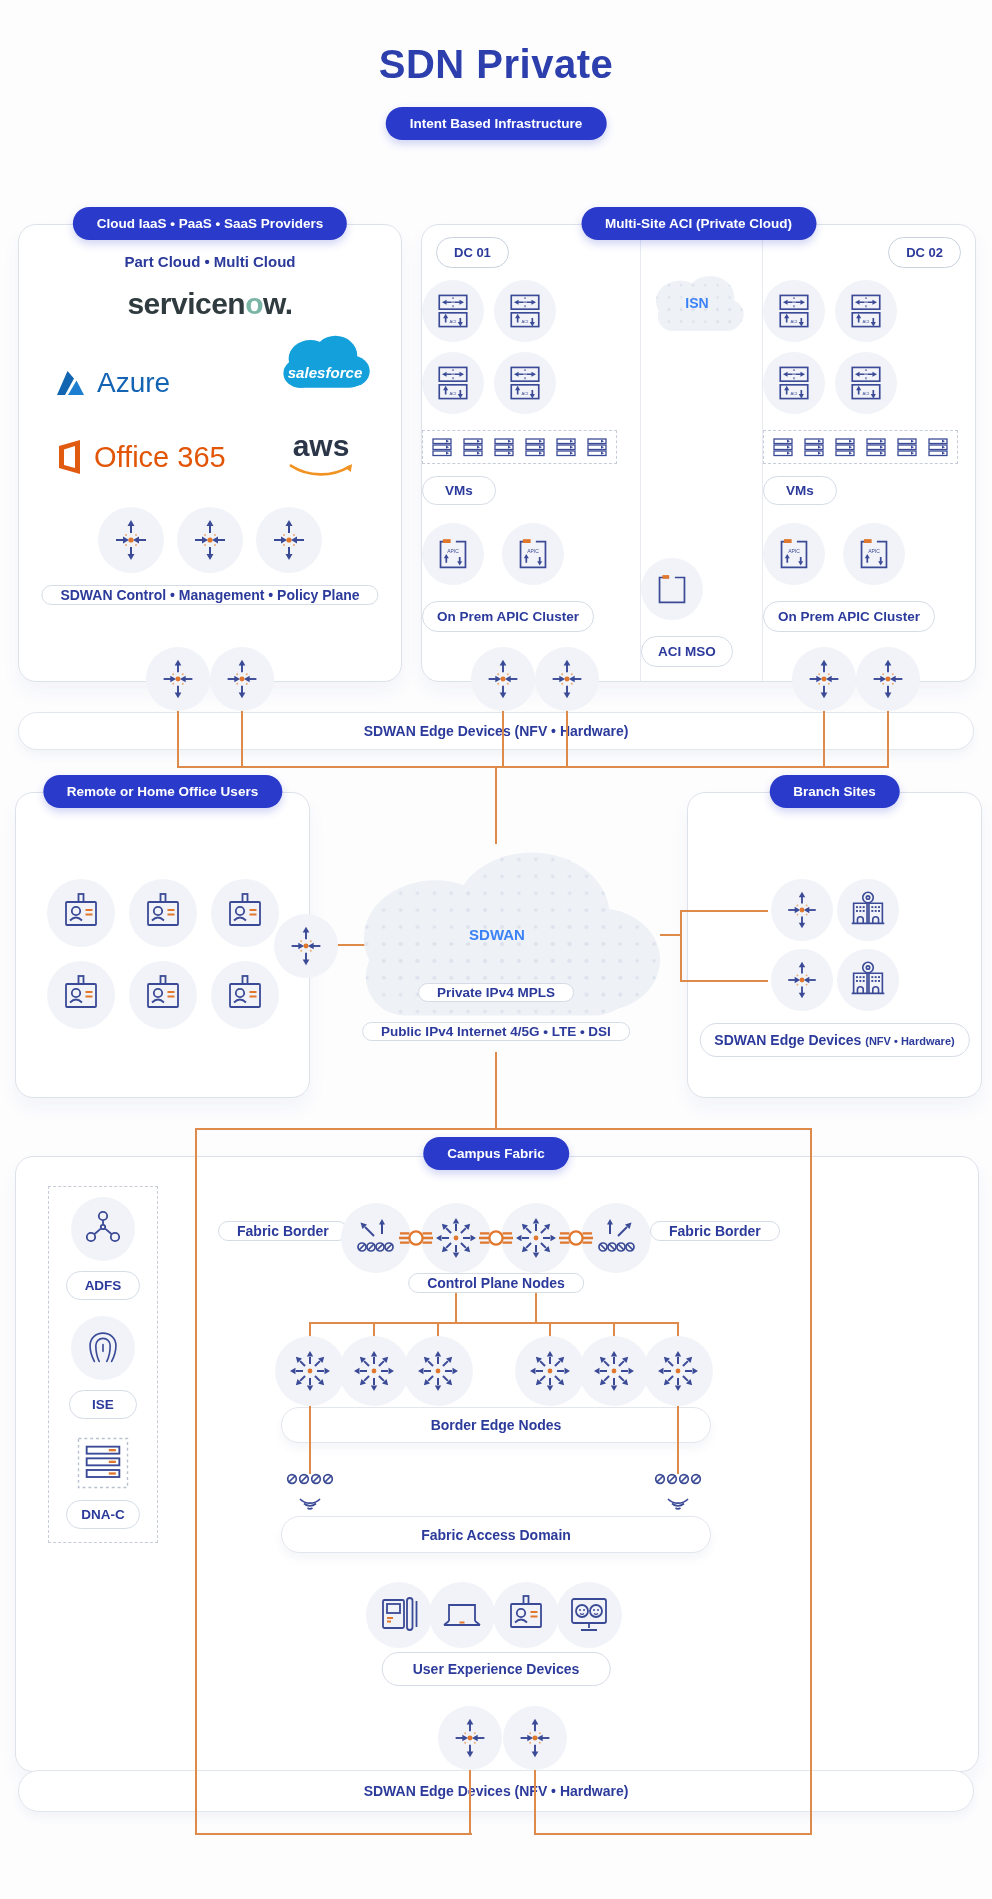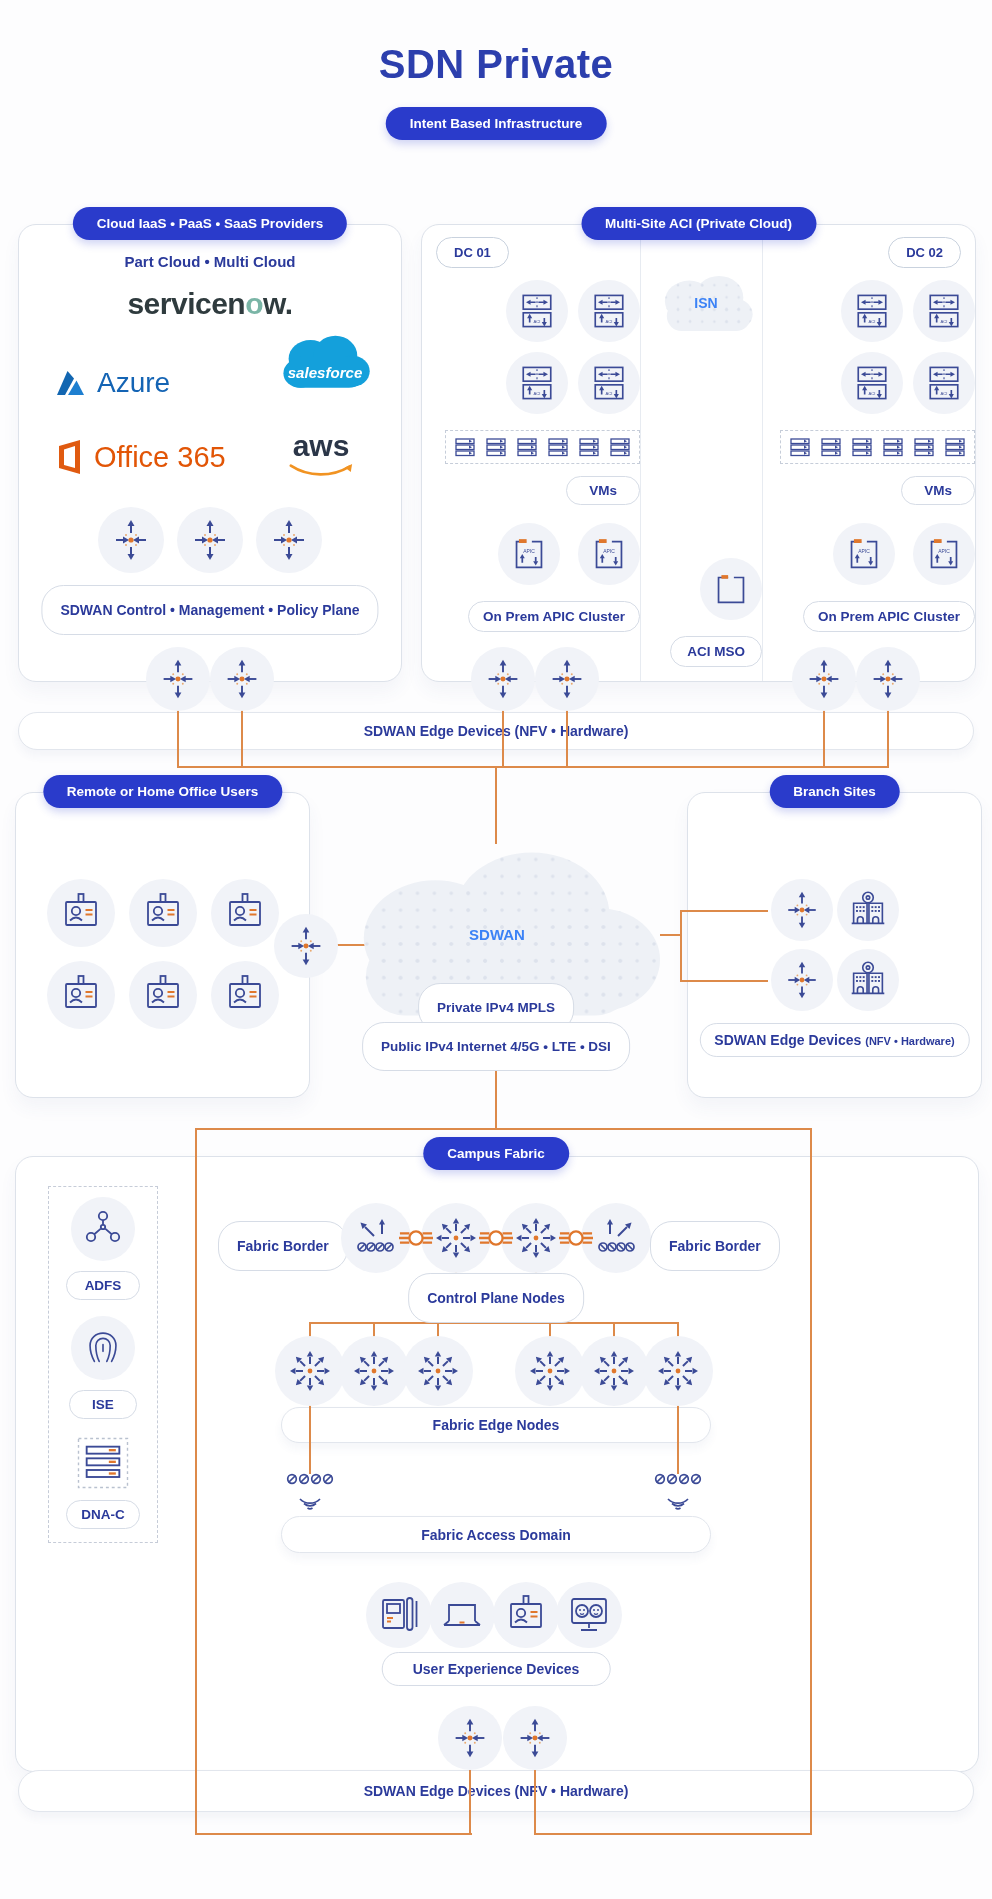--- a/index.html
+++ b/index.html
@@ -1,30 +1,30 @@
 <!DOCTYPE html>
 <html><head>
 <meta charset="utf-8">
 <style>
   html,body{margin:0;padding:0;background:#fff;font-family:"Liberation Sans",sans-serif;}
   #art{position:relative;width:992px;height:1899px;background:#fdfdfe;overflow:hidden;}
   .title{position:absolute;left:0;right:0;top:42px;text-align:center;font-size:40px;font-weight:bold;color:#2c3fad;letter-spacing:.5px;}
   .pill-blue{position:absolute;background:#2a3bcb;color:#fff;font-size:13.5px;font-weight:bold;padding:9px 24px;border-radius:22px;white-space:nowrap;z-index:6;box-shadow:0 4px 8px rgba(42,59,203,.22);}
   .hdr-pill{left:50%;transform:translateX(-50%);top:-18px;text-align:center;}
   .ctr{left:50%;transform:translateX(-50%);}
-  .pill-outline{background:#fff;border:1.6px solid #d6dce6;color:#2b3a9b;font-size:14px;font-weight:bold;padding:16px 18px;border-radius:22px;white-space:nowrap;text-align:center;}
+  .pill-outline{background:#fff;border:1.6px solid #d6dce6;color:#2b3a9b;font-size:14px;font-weight:bold;padding:1px 18px;border-radius:22px;white-space:nowrap;text-align:center;}
   .abs{position:absolute;}
   .box{position:absolute;background:#fff;border:1.6px solid #dde2ea;border-radius:18px;box-shadow:0 10px 18px rgba(60,80,130,.05);}
   .bar{position:absolute;background:#fff;border:1.6px solid #e2e6ed;border-radius:26px;display:flex;align-items:center;justify-content:center;color:#2b3a9b;font-weight:bold;font-size:14px;z-index:1;box-shadow:0 6px 10px rgba(60,80,130,.05);}
   .circ{background:#f1f3f8;border-radius:50%;display:flex;align-items:center;justify-content:center;}
   .circ.abs{z-index:3;}
   .line{position:absolute;background:#dd8a4a;z-index:2;}
   .lbl{color:#2b3a9b;font-weight:bold;}
   .cols{display:flex;height:100%;}
-  .col{display:flex;flex-direction:column;align-items:flex-end;padding:12px 0 14px;box-sizing:border-box;}
+  .col{display:flex;flex-direction:column;align-items:flex-start;padding:12px 0 14px;box-sizing:border-box;}
   .dcpill{border:1.6px solid #c9d2de;border-radius:18px;padding:7px 17px;font-size:13px;font-weight:bold;color:#2b3a9b;background:#fff;}
   .sw-grid{margin-top:12px;display:grid;grid-template-columns:repeat(2,62px);gap:10px;}
   .rackstrip{margin-top:16px;border:1.3px dashed #c6cdd9;padding:4px 7px;display:flex;gap:7px;background:#fff;}
   .small-pill{border:1.6px solid #d6dce6;border-radius:20px;background:#fff;color:#2b3a9b;font-weight:bold;}
   .cloudlbl{position:absolute;width:100%;text-align:center;color:#3b82f6;font-weight:bold;}
   .badge-grid{position:absolute;top:86px;left:50%;transform:translateX(-50%);display:grid;grid-template-columns:repeat(3,68px);gap:14px;}
   .branch-grid{position:absolute;top:86px;left:50%;transform:translateX(-50%);display:grid;grid-template-columns:repeat(2,62px);gap:8px 4px;}
   .adfs-col{position:absolute;left:48px;top:1186px;width:110px;height:357px;border:1.5px dashed #c6ccd8;display:flex;flex-direction:column;align-items:center;box-sizing:border-box;}
   svg{display:block;}
 </style>
@@ -714,21 +714,21 @@
       <svg width="48" height="48">
         <use href="#i-node8"></use>
       </svg>
     </div>
   <div class="circ abs" style="left:643px;top:1336px;width:70px;height:70px;">
       <svg width="48" height="48">
         <use href="#i-node8"></use>
       </svg>
     </div>
   <div class="bar" style="left:281px;top:1407px;width:428px;height:34px;">
-    <span>Fabric Edge Nodes</span>
+    <span>Border Edge Nodes</span>
   </div>
 
   <svg class="abs" style="left:282px;top:1470px;z-index:3;" width="56" height="42" viewBox="0 0 56 42">
       <use href="#i-ap"></use>
     </svg>
   <svg class="abs" style="left:650px;top:1470px;z-index:3;" width="56" height="42" viewBox="0 0 56 42">
       <use href="#i-ap"></use>
     </svg>
   <div class="bar" style="left:281px;top:1516px;width:428px;height:35px;">
     <span>Fabric Access Domain</span>

